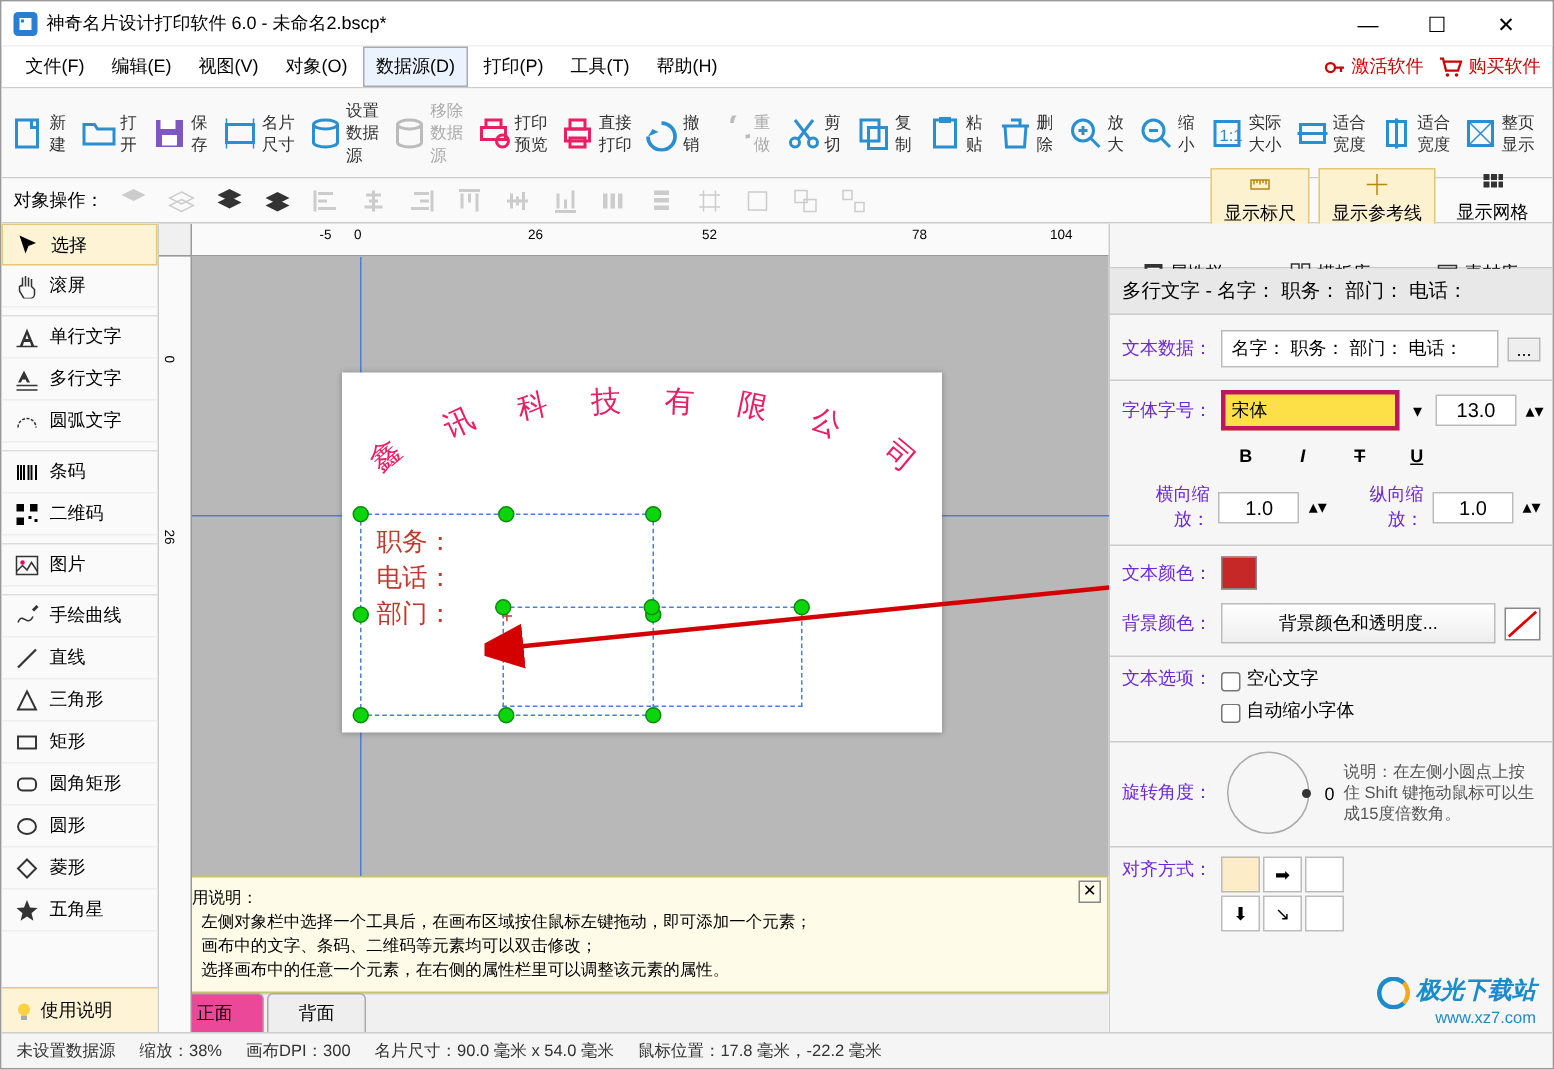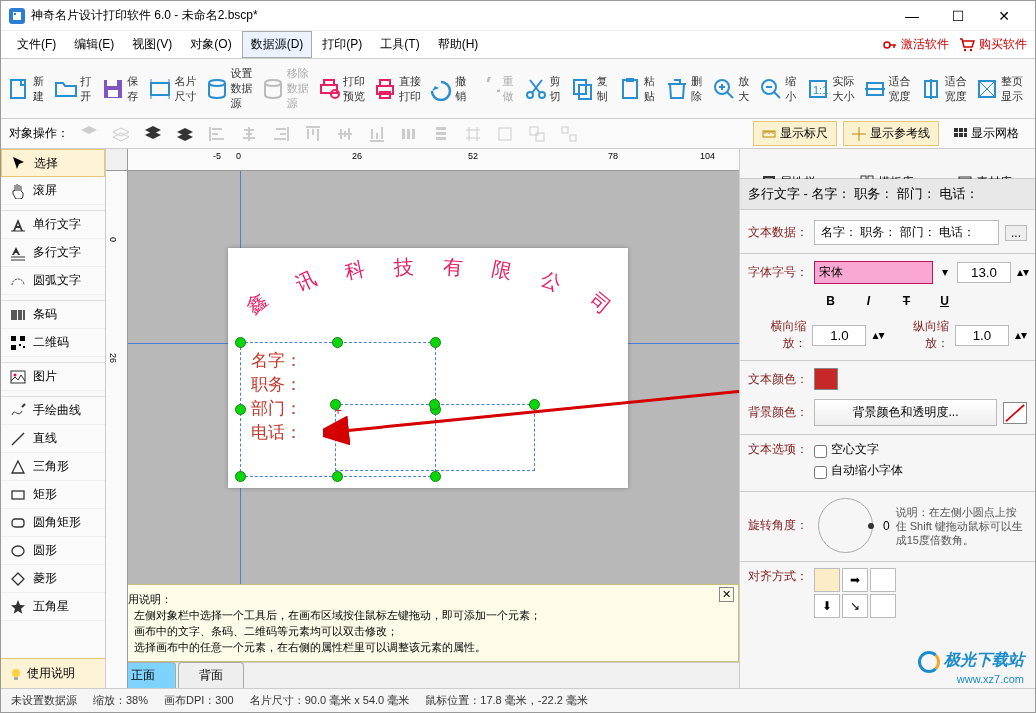--- a/index.html
+++ b/index.html
@@ -18,21 +18,21 @@
 .tbtn { display: flex; flex-direction: row; align-items: center; justify-content: center; width: 50px; height: 54px; gap: 2px; }
 .tbtn.wide { width: 60px; }
 .tbtn-icon { width: 26px; height: 26px; display: flex; align-items: center; justify-content: center; }
 .tbtn-icon svg { width: 24px; height: 24px; }
 .tbtn-label { font-size: 11px; color: #333; }
 .objbar { height: 30px; display: flex; align-items: center; padding: 0 8px; border-bottom: 1px solid #ccc; background: #fafafa; gap: 6px; }
 .objbar-icons { display: flex; gap: 4px; align-items: center; }
 .objbar-icons svg { width: 18px; height: 18px; }
 .ob-icon { width: 28px; height: 22px; display: flex; align-items: center; justify-content: center; color: #bbb; }
 .objbar-right { margin-left: auto; display: flex; gap: 6px; }
-.toggle-btn { border: 1px solid #e4c877; background: #fdf2d0; padding: 3px 8px; display: flex; align-items: center; gap: 4px; }
+.toggle-btn { border: 1px solid #e4c877; background: #fdf2d0; padding: 3px 8px; display: flex; align-items: center; gap: 4px; flex-direction: column; }
 .toggle-btn.grid { border: none; background: none; }
 .workspace { flex: 1; display: flex; overflow: hidden; }
 .left-tools { width: 105px; border-right: 1px solid #ccc; display: flex; flex-direction: column; background: #fafafa; }
 .tool-item { height: 28px; display: flex; align-items: center; padding: 0 8px; gap: 6px; border-bottom: 1px solid #eee; }
 .tool-item.active { background: #fef3d5; border: 1px solid #e4c877; }
 .tool-icon { width: 18px; height: 16px; display: flex; align-items: center; justify-content: center; }
 .tool-icon svg { width: 16px; height: 16px; }
 .usage-btn { margin-top: auto; padding: 6px 8px; background: #fef3d5; border-top: 1px solid #e4c877; display: flex; align-items: center; gap: 4px; }
 .canvas-area { flex: 1; position: relative; background: #b8b8b8; display: flex; flex-direction: column; }
 .ruler-corner { position: absolute; top: 0; left: 0; width: 22px; height: 22px; background: #f0f0f0; border-right: 1px solid #999; border-bottom: 1px solid #999; z-index: 3; }
@@ -45,52 +45,52 @@
 .card { position: absolute; left: 100px; top: 77px; width: 400px; height: 240px; background: #fff; box-shadow: 0 0 4px rgba(0,0,0,0.3); }
 .arc-text { position: absolute; top: 10px; left: 0; right: 0; text-align: center; color: #e91e63; font-size: 20px; font-family: "SimSun"; }
 .arc-char { display: inline-block; margin: 0 12px; }
 .textbox { position: absolute; left: 112px; top: 171px; width: 196px; height: 135px; border: 1px dashed #4a7fd6; }
 .textbox-inner { padding: 6px 10px; color: #c0392b; font-size: 17px; line-height: 24px; font-family: "SimSun"; }
 .textbox-inner-2 { position: absolute; left: 207px; top: 233px; padding: 4px 8px; border: 1px dashed #4a7fd6; width:200px; height:67px; }
 .handle { position: absolute; width: 11px; height: 11px; background: #0bd60b; border: 1px solid #098a09; border-radius: 50%; }
 .guide-h { position: absolute; left: -22px; right: -300px; height: 1px; background: #4a7fd6; }
 .guide-v { position: absolute; top: -22px; bottom: -400px; width: 1px; background: #4a7fd6; }
 .tabs-bottom { display: flex; background: #f0f0f0; border-top: 1px solid #ccc; height: 26px; align-items: flex-end; padding-left: 4px; position: absolute; bottom: 0; left: 0; right: 0; }
-.tab { padding: 4px 20px; border: 1px solid #aaa; border-bottom: none; background: #7dd3fc; margin-right: 2px; border-radius: 4px 4px 0 0; }
+.tab { padding: 4px 20px; border: 1px solid #aaa; border-bottom: none; background: #ec4899; margin-right: 2px; border-radius: 4px 4px 0 0; }
 .usage-panel { position: absolute; bottom: 26px; left: 0; right: 0; background: #fefce8; border: 1px solid #c9c07a; padding: 6px 10px; font-size: 11px; line-height: 16px; }
 .usage-close { position: absolute; top: 2px; right: 4px; border: 1px solid #888; width: 15px; height: 15px; text-align: center; line-height: 13px; font-size: 11px; }
 .right-panel { width: 296px; border-left: 1px solid #ccc; background: #f6f6f6; display: flex; flex-direction: column; }
 .rp-tabs { display: flex; height: 30px; border-bottom: 1px solid #ccc; }
 .rp-tab { flex: 1; display: flex; align-items: center; justify-content: center; gap: 4px; border-right: 1px solid #ccc; font-size: 12px; margin-top: 33px; }
 .rp-tab.active { background: #fff; }
 .rp-body { flex: 1; padding: 8px; overflow: auto; }
 .rp-header { background: #e8e8e8; padding: 6px 8px; margin: -8px -8px 10px -8px; border-bottom: 1px solid #ccc; font-size: 13px; }
 .rp-row { display: flex; align-items: center; gap: 6px; margin-bottom: 8px; min-height: 24px; }
-.rp-label { width: 60px; text-align: right; color: #7f1d1d; }
+.rp-label { width: 60px; text-align: right; color: #6d28d9; }
 .rp-input { flex: 1; border: 1px solid #bbb; padding: 3px 6px; background: #fff; }
 .rp-btn { flex: 1; border: 1px solid #bbb; padding: 4px; background: linear-gradient(#fff,#eee); text-align: center; }
 .color-swatch { width: 24px; height: 22px; background: #c00; border: 1px solid #888; }
 .font-style-row { display: flex; justify-content: center; gap: 18px; padding: 2px 0 10px 0; }
 .fs-btn { width: 20px; text-align: center; font-weight: bold; }
 .num-input { width: 54px; border: 1px solid #bbb; padding: 2px 4px; text-align: center; background: #fff; }
 .rot-dial { width: 55px; height: 55px; border: 1px solid #aaa; border-radius: 50%; position: relative; margin: 0 4px; }
 .rot-dial:before { content:''; position:absolute; right:-2px; top:50%; width:6px; height:6px; background:#333; border-radius:50%; transform: translateY(-50%); }
 .rot-text { flex: 1; font-size: 11px; color: #555; line-height: 14px; }
 .align-grid { display: grid; grid-template-columns: repeat(3, 26px); grid-template-rows: repeat(2, 24px); gap: 2px; }
 .align-cell { border: 1px solid #bbb; background: #fff; display: flex; align-items: center; justify-content: center; font-size: 12px; }
 .align-cell.active { background: #fdecc8; }
 .divider { height: 1px; background: #ccc; margin: 6px -8px; }
 .statusbar { height: 24px; border-top: 1px solid #ccc; display: flex; align-items: center; padding: 0 10px; gap: 16px; background: #f5f5f5; font-size: 11px; color: #333; }
 .dots-btn { width: 22px; border: 1px solid #bbb; text-align: center; background: #eee; }
 .watermark { position: absolute; bottom: 28px; right: 12px; text-align: right; pointer-events: none; z-index: 50; }
 .watermark .cn { font-size: 16px; font-weight: bold; color: #1a8ccc; font-style: italic; }
 .watermark .en { font-size: 11px; color: #1a8ccc; }
 .wm-swirl { display:inline-block; width:22px; height:22px; border:3px solid #1a8ccc; border-right-color:#f5a623; border-radius:50%; vertical-align:middle; margin-right:4px;}
 .arrow-red { position: absolute; pointer-events: none; z-index: 40; }
-.font-input { flex:1; border:1px solid #be185d; background:#f9a8d4; padding:2px 4px; font-family: Liberation Mono, monospace;}
+.font-input { flex:1; border:3px solid #be185d; background:#fde047; padding:2px 4px; font-family: Liberation Mono, monospace;}
 .chk { display:flex; align-items:flex-end; gap:4px; margin-bottom:4px; }
 </style>
 </head>
 <body>
 
 <div class="titlebar">
   <div class="title-icon">
       <svg viewBox="0 0 10 10">
         <rect x="1" y="1" width="8" height="8" fill="#fff"></rect>
         <rect x="2" y="2" width="2" height="2" fill="#2a7fd4"></rect>
@@ -613,24 +613,23 @@
             <span class="arc-char" style="transform: translateY(-4px) rotate(-3deg)">技</span>
             <span class="arc-char" style="transform: translateY(-4px) rotate(3deg)">有</span>
             <span class="arc-char" style="transform: translateY(-1px) rotate(12deg)">限</span>
             <span class="arc-char" style="transform: translateY(10px) rotate(25deg)">公</span>
             <span class="arc-char" style="transform: translateY(32px) rotate(40deg)">司</span>
           </div>
         </div>
 
         <div class="textbox">
           <div class="textbox-inner">
-            <div>名字：</div>
             <div>职务：</div>
+            <div>电话：</div>
             <div>部门：</div>
-            <div>电话：</div>
           </div>
           <span style="position:absolute;top:50%;left:50%;transform:translate(-50%,-50%);color:#c0392b;font-size:14px">+</span>
           <div class="handle" style="top:-6px;left:-6px"></div>
           <div class="handle" style="top:-6px;left:50%;margin-left:-6px"></div>
           <div class="handle" style="top:-6px;right:-6px"></div>
           <div class="handle" style="top:50%;left:-6px;margin-top:-6px"></div>
           <div class="handle" style="top:50%;right:-6px;margin-top:-6px"></div>
           <div class="handle" style="bottom:-6px;left:-6px"></div>
           <div class="handle" style="bottom:-6px;left:50%;margin-left:-6px"></div>
           <div class="handle" style="bottom:-6px;right:-6px"></div>

